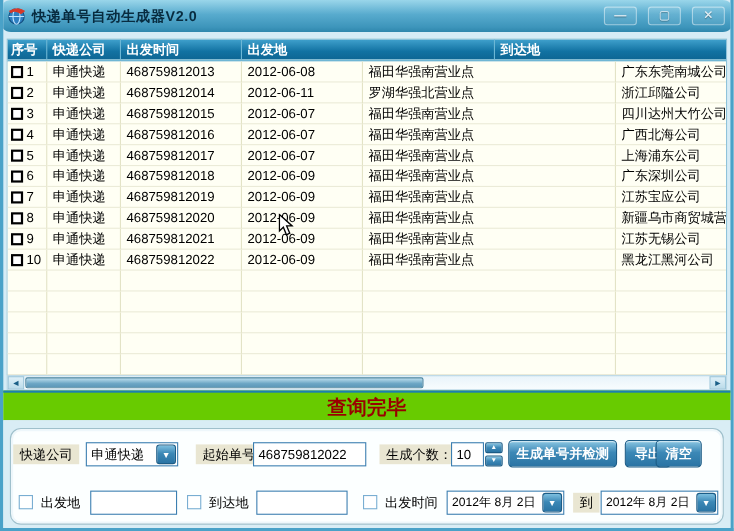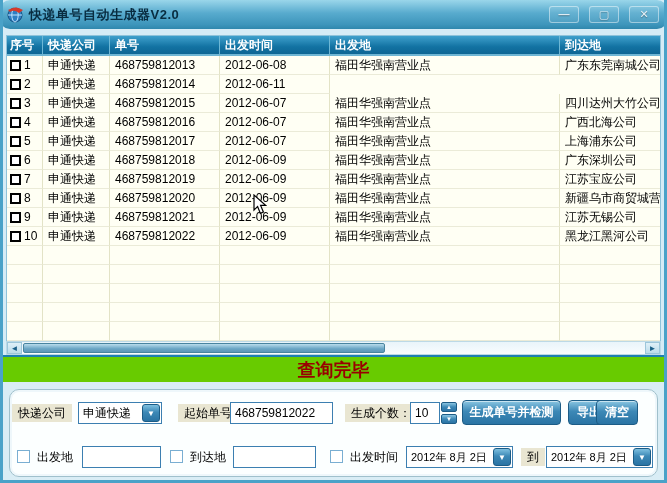--- a/index.html
+++ b/index.html
@@ -85,21 +85,20 @@
       <span class="win-btn">—</span>
       <span class="win-btn">▢</span>
       <span class="win-btn">✕</span>
     </span>
   </div>
 
   <div class="table">
     <div class="thead">
       <div class="cell c0">序号</div>
       <div class="cell c1">快递公司</div>
-      <div class="cell c2">单号</div>
       <div class="cell c3">出发时间</div>
       <div class="cell c4">出发地</div>
       <div class="cell c5">到达地</div>
     </div>
     <div id="tbody">
         <div class="row">
       <div class="cell c0">
         <span class="rowcheck"></span>
         <span>1</span>
       </div>
@@ -110,20 +109,22 @@
       <div class="cell c5">广东东莞南城公司</div>
     </div>
         <div class="row">
       <div class="cell c0">
         <span class="rowcheck"></span>
         <span>2</span>
       </div>
       <div class="cell c1">申通快递</div>
       <div class="cell c2">468759812014</div>
       <div class="cell c3">2012-06-11</div>
+      <div class="cell c4">罗湖华强北营业点</div>
+      <div class="cell c5">浙江邱隘公司</div>
     </div>
         <div class="row">
       <div class="cell c0">
         <span class="rowcheck"></span>
         <span>3</span>
       </div>
       <div class="cell c1">申通快递</div>
       <div class="cell c2">468759812015</div>
       <div class="cell c3">2012-06-07</div>
       <div class="cell c4">福田华强南营业点</div>

